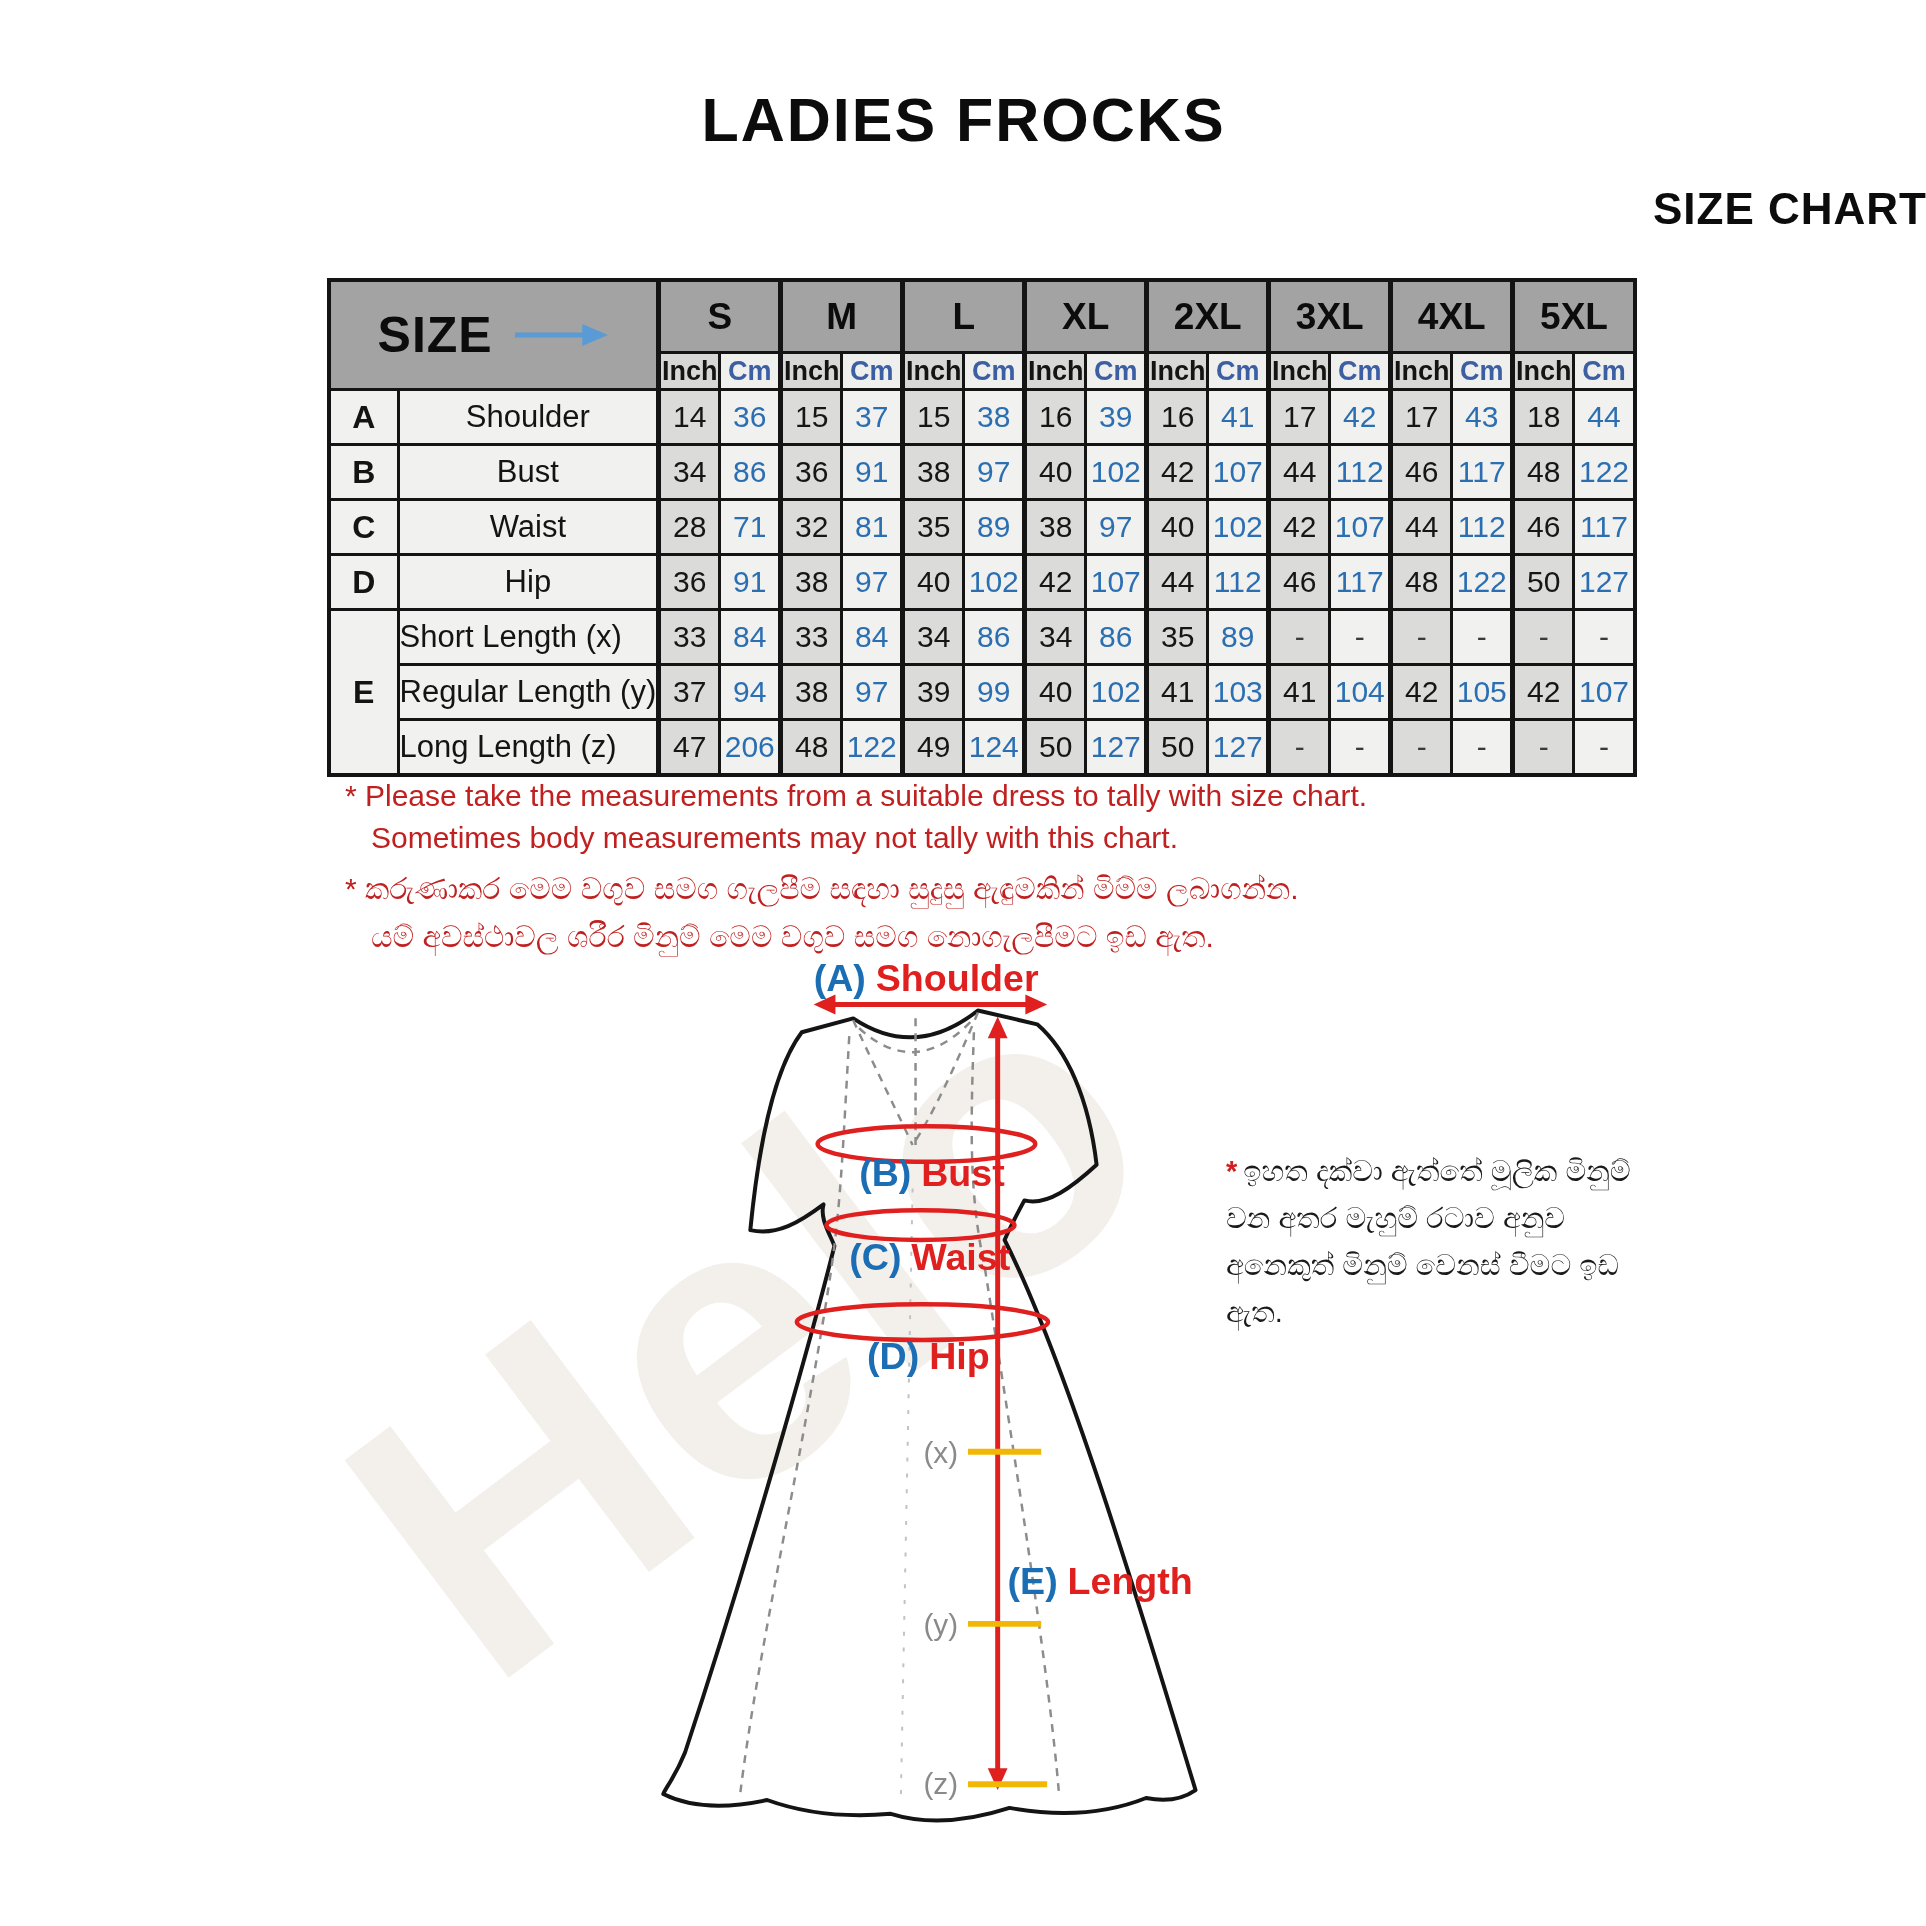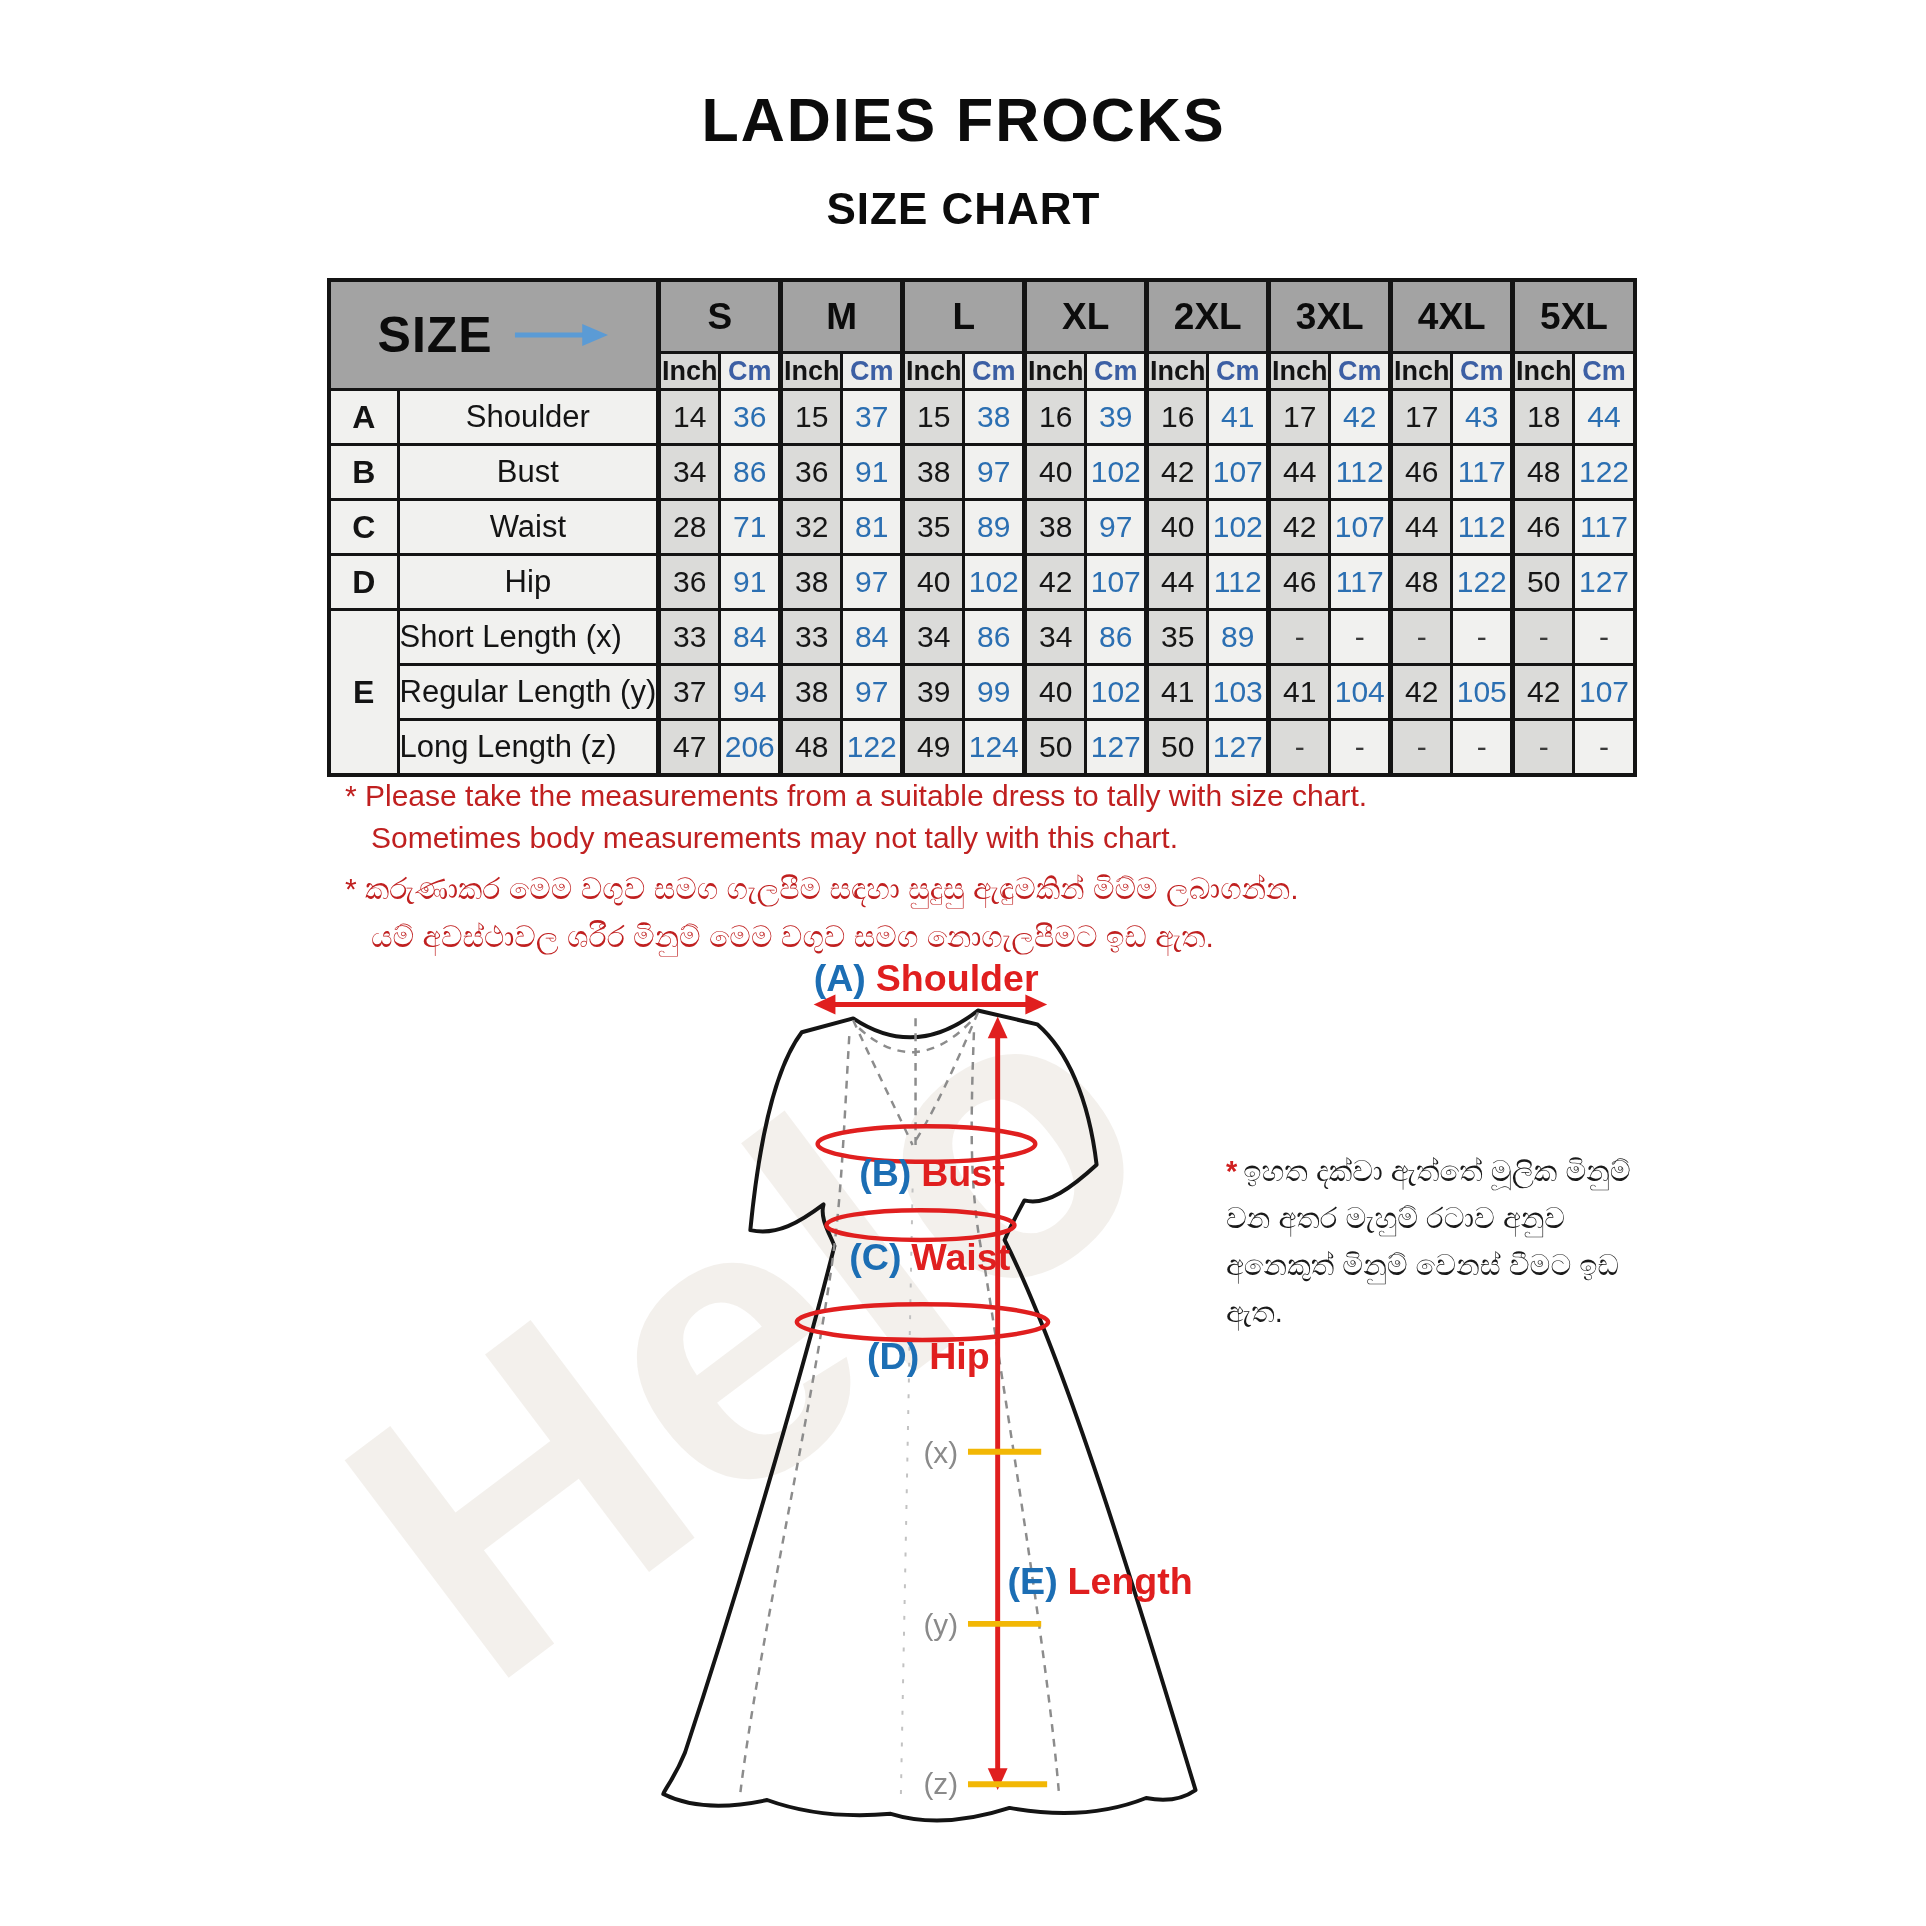--- a/index.html
+++ b/index.html
@@ -12,21 +12,21 @@
     display:flex;align-items:center;justify-content:center;
     transform:rotate(-37deg);
     font-size:396px;font-weight:bold;color:rgba(168,150,122,0.14);
     z-index:0;pointer-events:none;user-select:none;
   }
   .page-title{
     position:absolute;left:0;top:85px;width:100%;text-align:center;
     font-size:61px;font-weight:bold;letter-spacing:2px;color:#0c0c0c;z-index:2;
   }
   .page-subtitle{
-    position:absolute;left:0;top:184px;width:100%;text-align:center;
+    position:absolute;left:0;top:184px;width:100%;text-align:right;
     font-size:44px;font-weight:bold;letter-spacing:1px;color:#0c0c0c;z-index:2;
   }
   
   table.size-table{
     position:absolute;left:327px;top:278px;z-index:2;
     border-collapse:collapse;table-layout:fixed;background:#ffffff;
     border:4px solid #141414;
   }
   table.size-table th, table.size-table td{
     border:3px solid #141414;text-align:center;vertical-align:middle;

